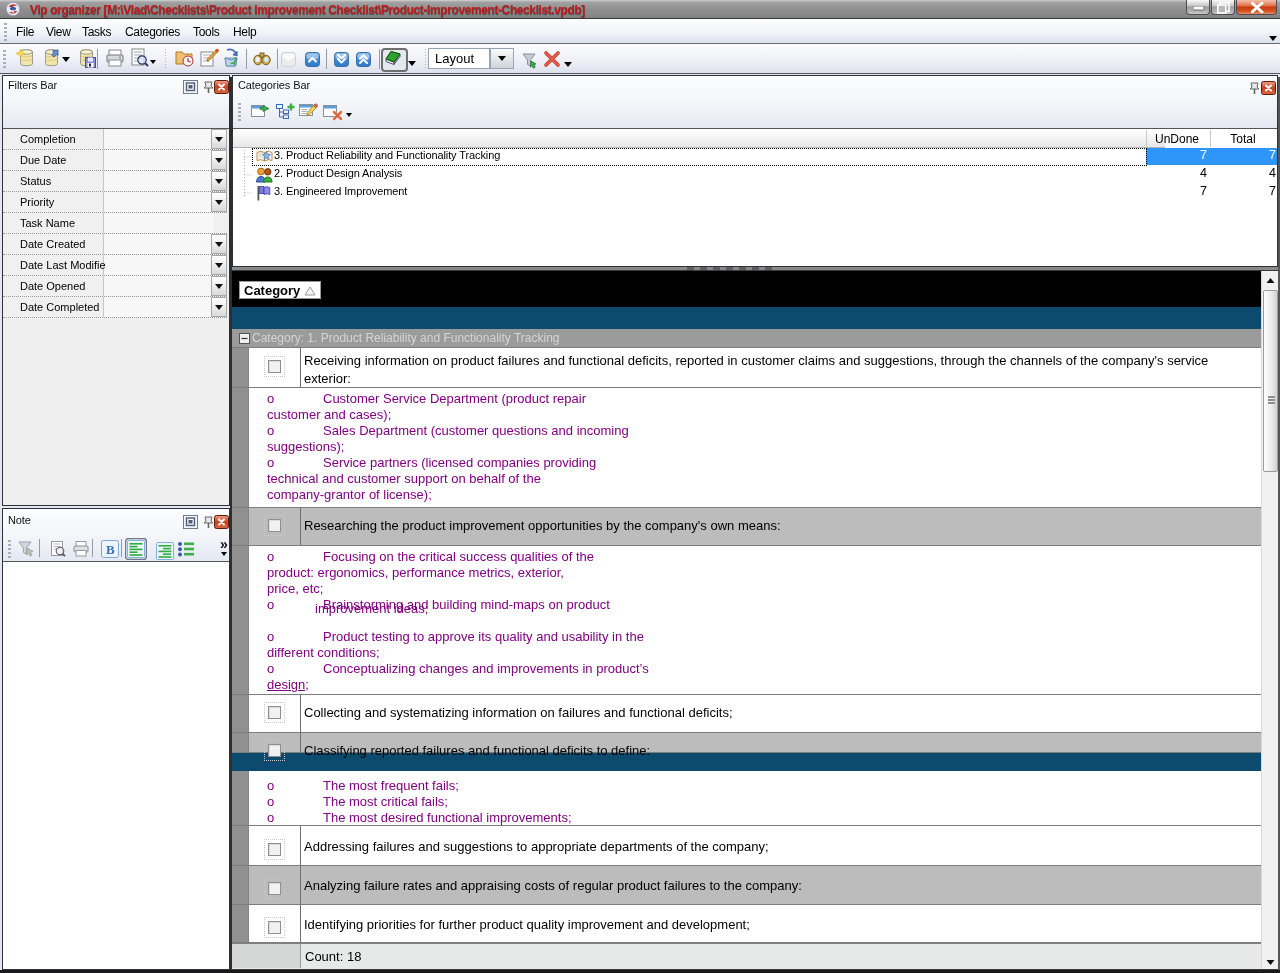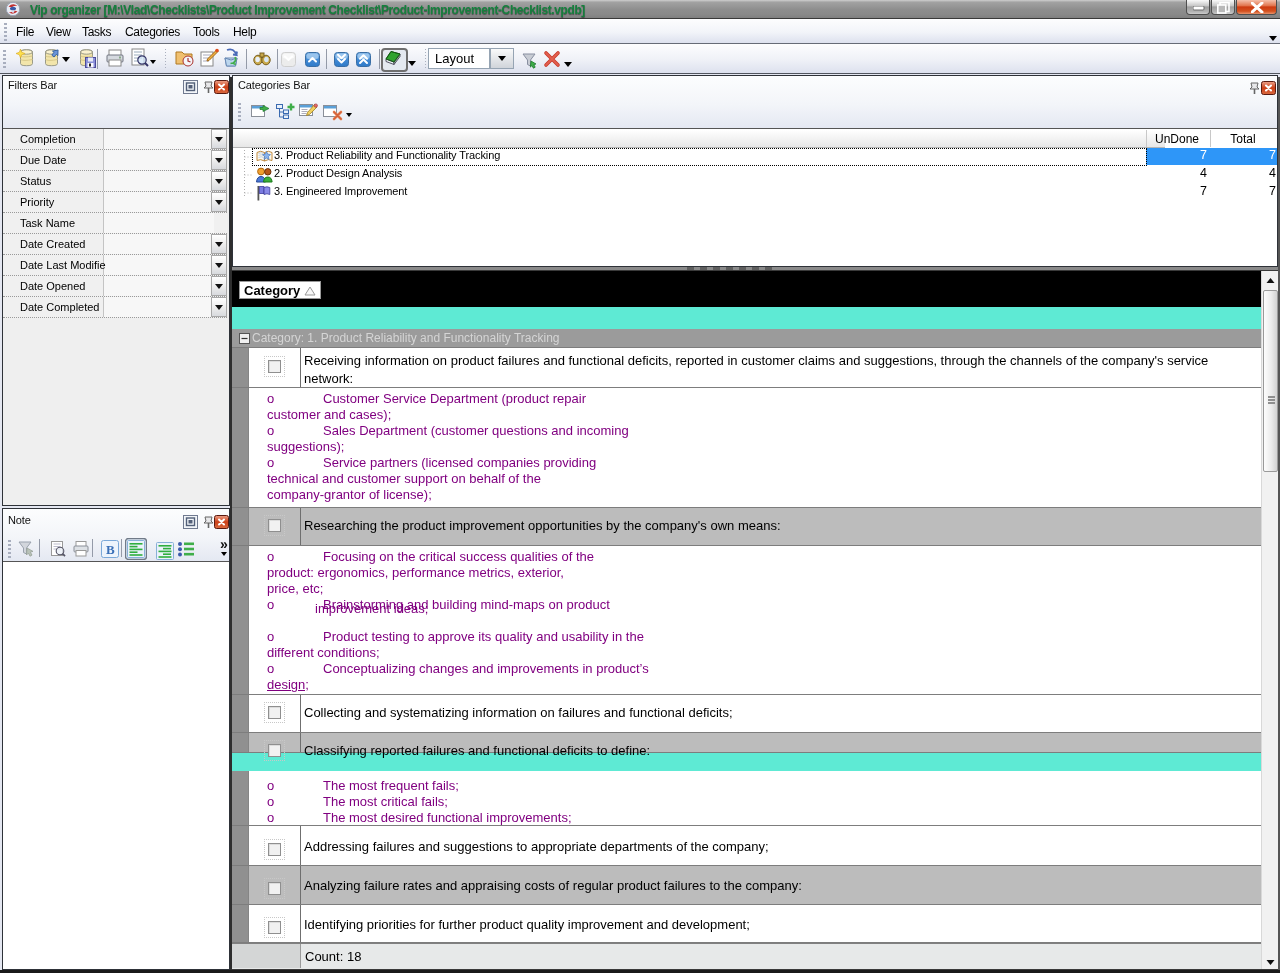--- a/index.html
+++ b/index.html
@@ -2,21 +2,21 @@
 <html><head><meta charset="utf-8">
 <style>
 html,body{margin:0;padding:0;}
 body{width:1280px;height:973px;position:relative;overflow:hidden;
   font-family:"Liberation Sans",sans-serif;background:#e4e7f1;}
 .abs{position:absolute;}
 
 #titlebar{left:0;top:0;width:1280px;height:19px;
   background:linear-gradient(#cfcfcf 0%,#a2a2a2 12%,#8d8d8d 55%,#898989 80%,#808080 100%);
   border-bottom:1px solid #393939;box-sizing:border-box;}
-#titletext{left:30px;top:3px;color:#15803d;font-size:12px;letter-spacing:-0.4px;font-weight:bold;white-space:nowrap;
+#titletext{left:30px;top:3px;color:#b91c1c;font-size:12px;letter-spacing:-0.4px;font-weight:bold;white-space:nowrap;
   text-shadow:0 1px 1px rgba(0,0,0,.45);}
 #appicon{left:5px;top:1px;}
 .capbtn{top:0;height:15px;border:1px solid #4e4e4e;border-top:none;border-radius:0 0 4px 4px;box-sizing:border-box;
   background:linear-gradient(#fafafa,#c9c9c9 40%,#9f9f9f 50%,#b5b5b5 85%,#cccccc);}
 #btnmin{left:1186px;width:24px;}
 #btnmax{left:1211px;width:24px;}
 #btnclose{left:1236px;width:41px;background:linear-gradient(#f4c0ab 0%,#e2764f 40%,#cd3a10 50%,#d4511f 80%,#e8936b 100%);}
 
 #menubar{left:0;top:19px;width:1280px;height:25px;
   background:linear-gradient(#fdfdfe,#f2f4f9 55%,#dde1ee);border-bottom:1px solid #666b76;box-sizing:border-box;}
@@ -449,21 +449,21 @@
           <span class="abs" style="left:978px;top:0px;width:65px;text-align:right;font-size:12.5px;color:#000">7</span>
         </div>
       </div>
   </div>
 </div>
 
 <div class="abs" style="left:232px;top:267px;width:1046px;height:3px;background:#8a8a8a;">
  <span class="abs" style="left:455px;top:0px;width:7px;height:3px;background:#5e5e5e;box-shadow:13px 0 #5e5e5e,26px 0 #5e5e5e,39px 0 #5e5e5e,52px 0 #5e5e5e,65px 0 #5e5e5e,78px 0 #5e5e5e;"></span>
 </div>
 
-<div id="taskp" class="abs" style="left:231px;top:270px;width:1048px;height:700px;border:1px solid #3a3a3a;background:#5eead4;box-sizing:border-box;">
+<div id="taskp" class="abs" style="left:231px;top:270px;width:1048px;height:700px;border:1px solid #3a3a3a;background:#0c4a6e;box-sizing:border-box;">
 
   <div class="abs" style="left:0;top:0;width:1029px;height:36px;background:#000;">
     <div class="abs" style="left:7px;top:10px;width:80px;height:16px;background:#fff;border:1px solid #999;">
       <span class="abs" style="left:4px;top:1px;font-size:13px;font-weight:bold;">Category</span>
       <svg class="abs" style="left:64px;top:4px;" width="12" height="10">
           <path d="M6 1 L11 9 L1 9 Z" fill="#f8f8f8" stroke="#999" stroke-width="1"></path>
         </svg>
     </div>
   </div>
 
@@ -474,21 +474,21 @@
             <path d="M2.5 5.5 h6" stroke="#333" stroke-width="1.2"></path>
           </svg></span>
         <span class="abs" style="left:20px;top:2px;">Category: 1. Product Reliability and Functionality Tracking</span>
       </div>
       <div class="trow" style="top:77px;height:40px;background:#fff;">
         <span class="gut"></span>
         <span class="vline"></span>
         <span class="cbx" style="top:12px;"></span>
         <span class="ttext" style="top:5px;width:950px;">
           <div style="position:absolute;left:0;top:0px;white-space:nowrap;">Receiving information on product failures and functional deficits, reported in customer claims and suggestions, through the channels of the company's service</div>
-          <div style="position:absolute;left:0;top:18px;white-space:nowrap;">network:</div>
+          <div style="position:absolute;left:0;top:18px;white-space:nowrap;">exterior:</div>
         </span>
       </div>
       <div class="trow note" style="top:117px;height:120px;background:#fff;">
         <span class="gut"></span>
         <span class="o" style="top:3px;">o</span>
         <span class="t" style="top:3px;white-space:nowrap;">Customer Service Department (product repair</span>
         <span class="c" style="top:19px;white-space:nowrap;">customer and cases);</span>
         <span class="o" style="top:35px;">o</span>
         <span class="t" style="top:35px;white-space:nowrap;">Sales Department (customer questions and incoming</span>
         <span class="c" style="top:51px;white-space:nowrap;">suggestions);</span>

